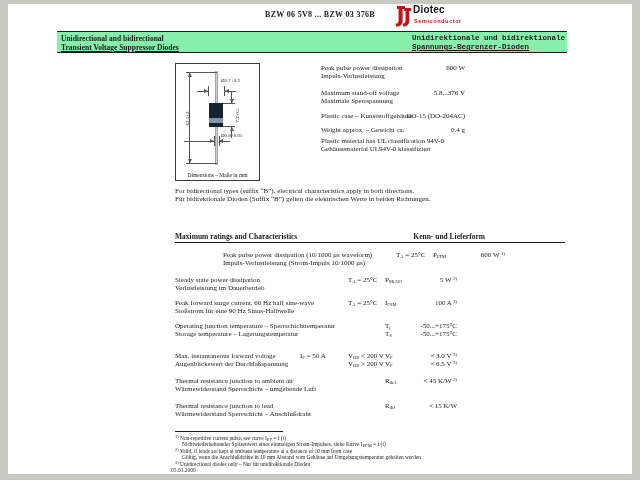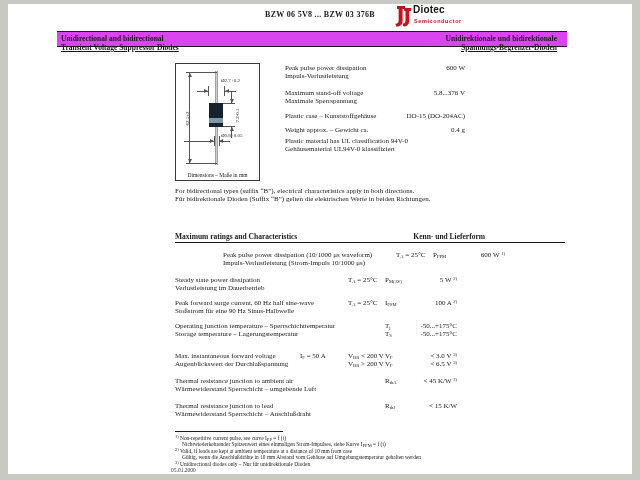--- a/index.html
+++ b/index.html
@@ -19,44 +19,44 @@
     position:absolute;left:212px;top:6px;width:200px;text-align:center;
     font-size:8px;font-weight:bold;letter-spacing:.3px;
   }
   
   .logo{position:absolute;left:385px;top:0px;width:80px;height:27px;}
   .logo-name{position:absolute;left:20px;top:0px;font-family:"Liberation Sans",sans-serif;
     font-weight:bold;font-size:10px;letter-spacing:.2px;color:#111;}
   .logo-tag{position:absolute;left:21px;top:14px;font-family:"Liberation Sans",sans-serif;
     font-weight:bold;font-size:5.5px;letter-spacing:.6px;}
   
-  .band{position:absolute;left:49px;top:27px;width:510px;height:16px;
-    background:#d946ef;border-top:1px solid #1c1c1c;border-bottom:1px solid #1c1c1c;box-sizing:border-box;}
+  .band{position:absolute;left:49px;top:27px;width:510px;height:22px;
+    background:#86efac;border-top:1px solid #1c1c1c;border-bottom:1px solid #1c1c1c;box-sizing:border-box;}
   .band .col{position:absolute;top:2px;font-size:7.5px;font-weight:bold;line-height:9px;}
   .band .en{left:4px;}
-  .band .de{right:10px;text-align:right;}
+  .band .de{right:2px;text-align:left;font-family:Liberation Mono, monospace;}
   .u{text-decoration:underline;text-underline-offset:1px;}
   
   .pkg{position:absolute;left:167px;top:59px;width:85px;height:118px;
     border:1px solid #3a3a3a;box-sizing:border-box;}
   .pkg .lead{position:absolute;left:39px;top:7px;width:3px;height:94px;
     background:linear-gradient(90deg,#8d8d8d,#cfcfcf 50%,#8d8d8d);}
   .pkg .body{position:absolute;left:33px;top:39px;width:14px;height:24px;background:#16222e;}
   .pkg .bandmark{position:absolute;left:0;bottom:4px;width:100%;height:5px;background:#7f98a6;}
   .pkg .tick{position:absolute;background:#555;}
   .pkg .dimtext{position:absolute;font-size:5px;line-height:5px;white-space:nowrap;color:#222;}
   .pkg .rot{transform:rotate(-90deg);}
   .pkg .cap{position:absolute;left:0;bottom:2px;width:100%;text-align:center;font-size:5.5px;color:#222;}
   .arrow-up{position:absolute;width:0;height:0;border-left:2px solid transparent;border-right:2px solid transparent;border-bottom:4px solid #555;}
   .arrow-dn{position:absolute;width:0;height:0;border-left:2px solid transparent;border-right:2px solid transparent;border-top:4px solid #555;}
   .arrow-rt{position:absolute;width:0;height:0;border-top:2px solid transparent;border-bottom:2px solid transparent;border-left:4px solid #555;}
   .arrow-lt{position:absolute;width:0;height:0;border-top:2px solid transparent;border-bottom:2px solid transparent;border-right:4px solid #555;}
   
   .qrow{position:absolute;left:277px;width:180px;font-size:7px;line-height:7.5px;}
-  .qrow .qlbl{white-space:nowrap;}
+  .qrow .qlbl{white-space:nowrap;margin-left:36px;}
   .qrow .qval{position:absolute;right:0;top:0;text-align:right;white-space:nowrap;}
   
   .note{position:absolute;left:167px;width:400px;font-size:7px;line-height:7.8px;white-space:nowrap;}
   
   .thead{position:absolute;font-size:7.5px;font-weight:bold;white-space:nowrap;}
   .trow{position:absolute;left:167px;width:292px;font-size:7px;line-height:7.5px;}
   .trow .lbl{white-space:nowrap;}
   .trow .cond{position:absolute;left:173px;top:0;white-space:nowrap;}
   .trow .sym{position:absolute;left:210px;top:0;white-space:nowrap;}
   .trow .val{position:absolute;left:212px;top:0;width:70px;text-align:right;white-space:nowrap;}

